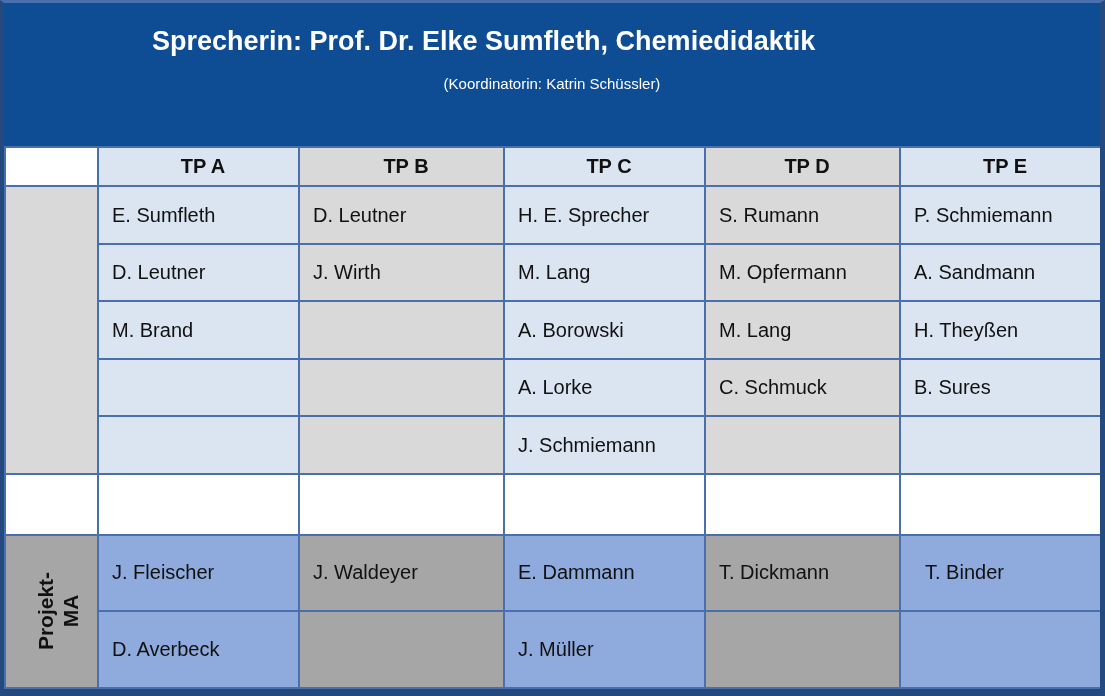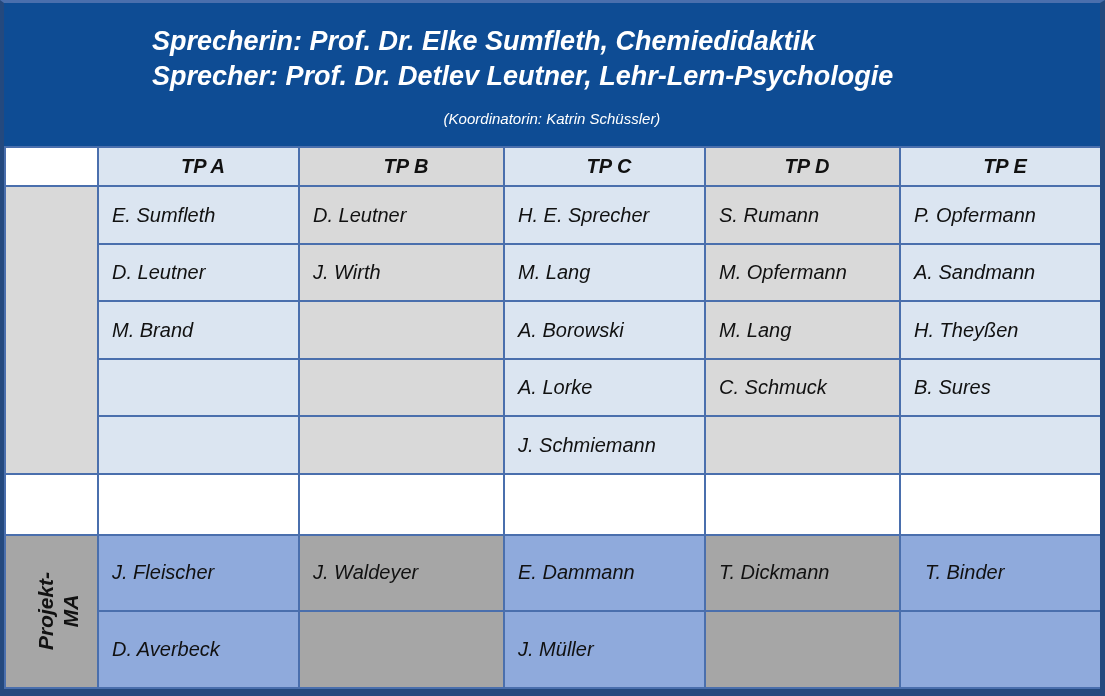--- a/index.html
+++ b/index.html
@@ -11,21 +11,20 @@
   .frame {
     box-sizing: border-box;
     width: 1105px;
     height: 696px;
     border-top: 3px solid #4A6FAD;
     border-left: 4px solid #24497E;
     border-right: 5px solid #24497E;
     border-bottom: 7px solid #24497E;
     background: #ffffff;
     overflow: hidden;
-    font-style: italic;
   }
   .banner {
     box-sizing: border-box;
     height: 143px;
     background: #0E4C94;
     color: #ffffff;
   }
   .banner .titles {
     padding: 21px 10px 0 148px;
   }
@@ -88,21 +87,20 @@
   .white   { background: #FFFFFF; }
 </style>
 </head>
 <body>
 
 <div class="frame">
 
   <div class="banner">
     <div class="titles">
       <div class="title-line">Sprecherin: Prof. Dr. Elke Sumfleth, Chemiedidaktik</div>
-      <div class="title-line">Sprecher: Prof. Dr. Detlev Leutner, Lehr-Lern-Psychologie</div>
     </div>
     <div class="coord-line">(Koordinatorin: Katrin Schüssler)</div>
   </div>
 
   <table class="org">
     <colgroup>
       <col style="width:93px">
       <col style="width:201px">
       <col style="width:205px">
       <col style="width:201px">
@@ -121,21 +119,21 @@
     </tr>
 
     <tr class="rd">
       <td class="rotcell c-gray" rowspan="5">
         
       </td>
       <td class="c-blue">E. Sumfleth</td>
       <td class="c-gray">D. Leutner</td>
       <td class="c-blue">H. E. Sprecher</td>
       <td class="c-gray">S. Rumann</td>
-      <td class="c-blue">P. Opfermann</td>
+      <td class="c-blue">P. Schmiemann</td>
     </tr>
     <tr class="rd">
       <td class="c-blue">D. Leutner</td>
       <td class="c-gray">J. Wirth</td>
       <td class="c-blue">M. Lang</td>
       <td class="c-gray">M. Opfermann</td>
       <td class="c-blue">A. Sandmann</td>
     </tr>
     <tr class="rd">
       <td class="c-blue">M. Brand</td>

